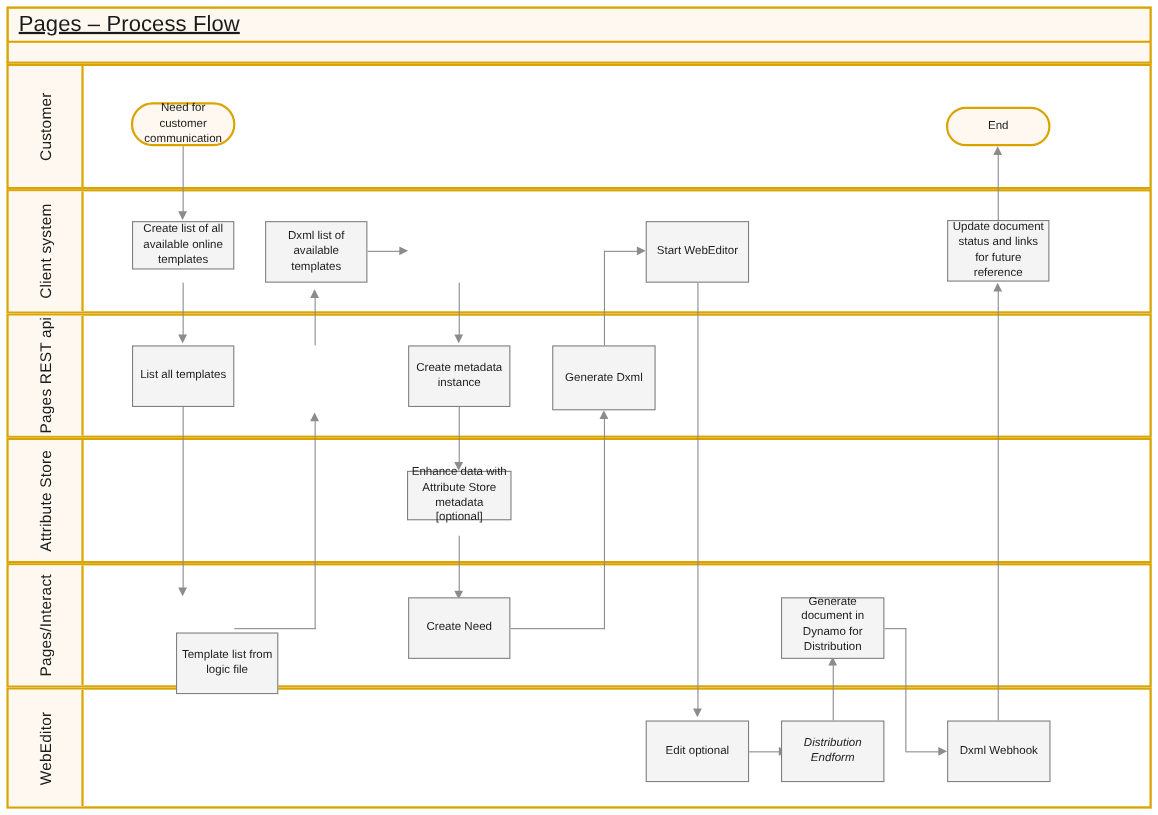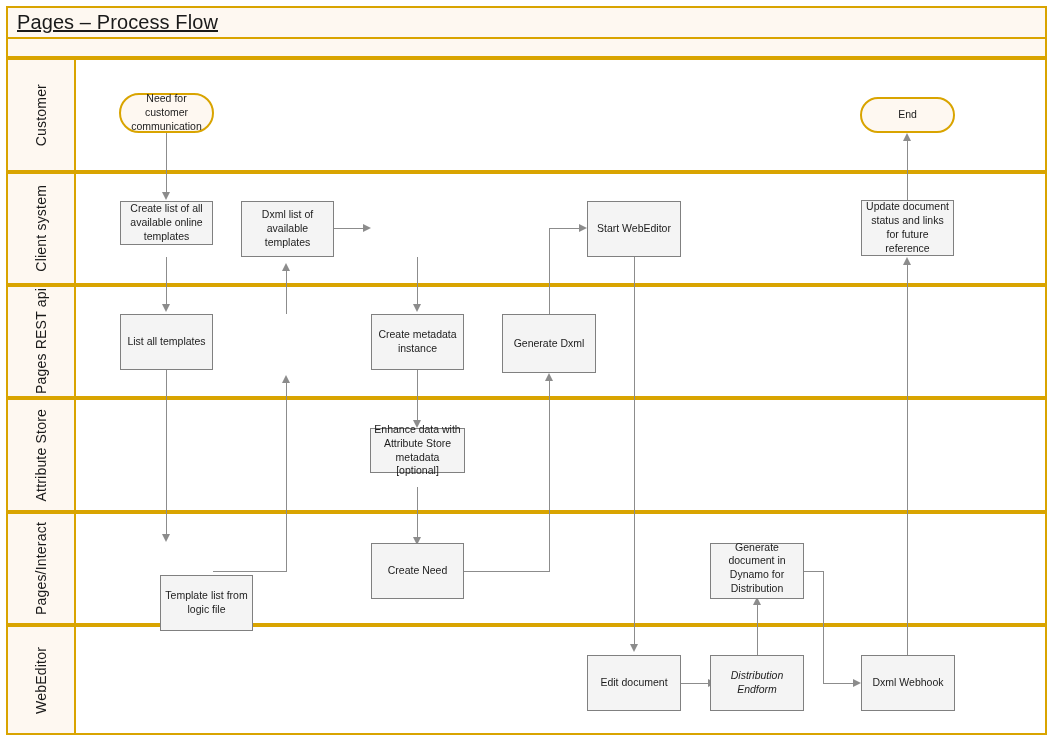--- a/index.html
+++ b/index.html
@@ -275,21 +275,21 @@
 
   <div class="node" style="left:371px;top:543px;width:93px;height:56px;">
     <span>Create Need</span>
   </div>
 
   <div class="node" style="left:710px;top:543px;width:94px;height:56px;align-items:flex-end;">
     <span>Generate document in Dynamo for Distribution</span>
   </div>
 
   <div class="node" style="left:587px;top:655px;width:94px;height:56px;">
-    <span>Edit document</span>
+    <span>Edit optional</span>
   </div>
 
   <div class="node" style="left:710px;top:655px;width:94px;height:56px;font-style:italic;">
     <span>Distribution Endform</span>
   </div>
 
   <div class="node" style="left:861px;top:655px;width:94px;height:56px;">
     <span>Dxml Webhook</span>
   </div>
 

